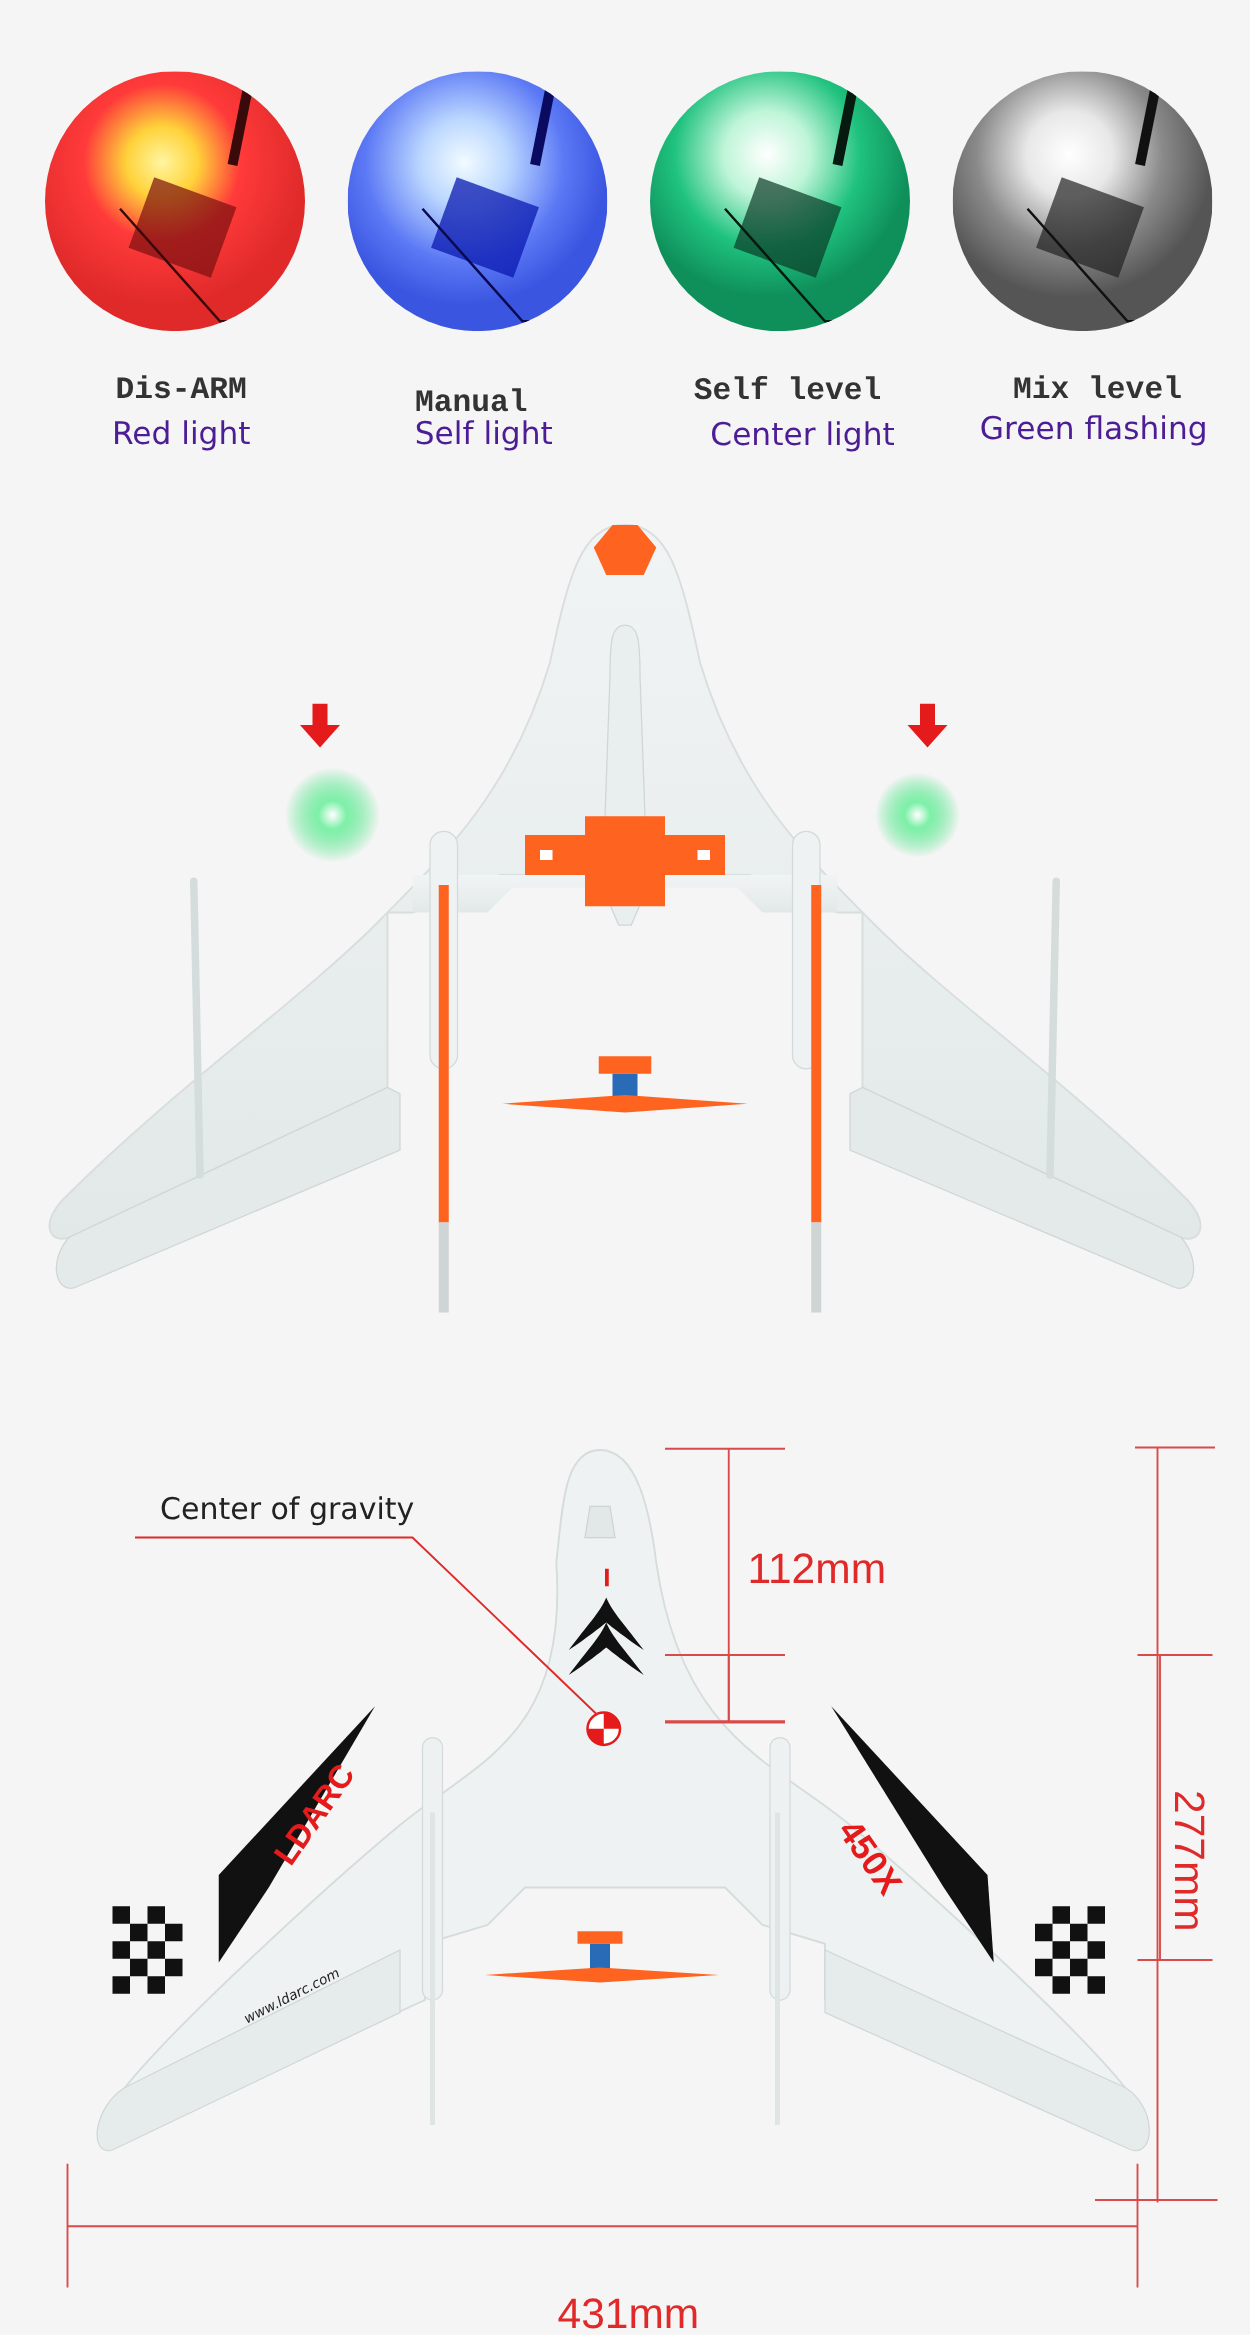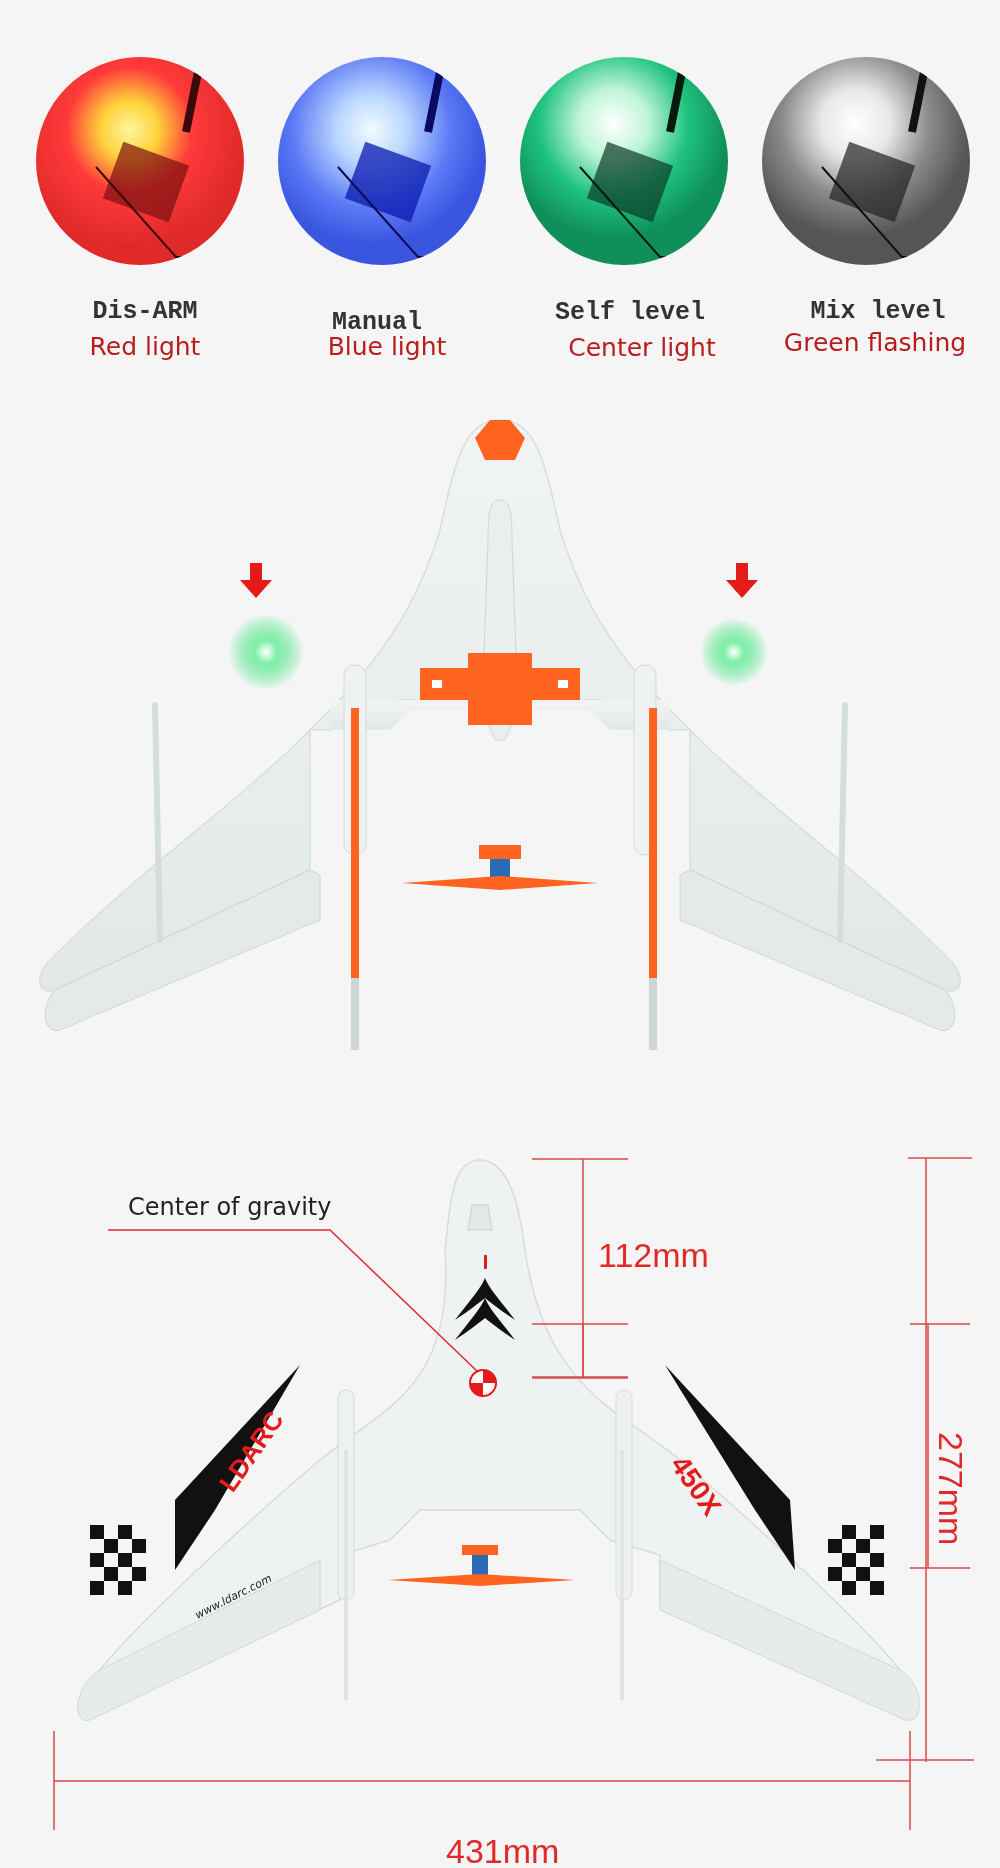--- a/index.html
+++ b/index.html
@@ -1,21 +1,21 @@
 <!DOCTYPE html>
 <html><head>
 <meta charset="utf-8">
 <style>
   html, body { margin:0; padding:0; }
   body { width:1000px; height:1868px; background:#f5f5f5; position:relative; overflow:hidden; font-family:"DejaVu Sans", sans-serif; }
   .abs { position:absolute; }
   .led { position:absolute; width:208px; height:208px; border-radius:50%; overflow:hidden; }
   .led svg { width:100%; height:100%; display:block; }
   .mode-title { position:absolute; width:240px; text-align:center; font-weight:bold; font-size:25px; color:#333;font-family:Liberation Mono, monospace; }
-  .mode-sub { position:absolute; width:240px; text-align:center; font-size:25px; color:#b91c1c; }
+  .mode-sub { position:absolute; width:240px; text-align:center; font-size:25px; color:#4c1d95; }
   .dim-text { position:absolute; color:#e02a2a; font-family:"Liberation Sans", sans-serif; font-size:34px; }
   .cg-label { position:absolute; font-family:"DejaVu Sans", sans-serif; font-size:24px; color:#222;margin-left:24px; }
 </style>
 </head>
 <body>
 
 <div>
   <div class="led" style="left:36px;top:57px;">
     <svg viewBox="0 0 208 208">
       <defs>
@@ -77,21 +77,21 @@
       <rect width="208" height="208" fill="url(#gW)"></rect>
       <rect x="75" y="95" width="70" height="60" transform="rotate(20 110 125)" fill="#222" opacity="0.7"></rect>
       <path d="M60 110 L140 200 L160 200" stroke="#111" stroke-width="2" fill="none"></path>
       <path d="M165 0 L150 75" stroke="#111" stroke-width="8"></path>
     </svg>
   </div>
 
   <div class="mode-title" style="left:25px;top:297px;">Dis-ARM</div>
   <div class="mode-sub" style="left:25px;top:332px;">Red light</div>
   <div class="mode-title" style="left:257px;top:297px;margin-top:11px;">Manual</div>
-  <div class="mode-sub" style="left:267px;top:332px;">Blue light</div>
+  <div class="mode-sub" style="left:267px;top:332px;">Self light</div>
   <div class="mode-title" style="left:510px;top:298px;">Self level</div>
   <div class="mode-sub" style="left:522px;top:333px;">Center light</div>
   <div class="mode-title" style="left:758px;top:297px;">Mix level</div>
   <div class="mode-sub" style="left:755px;top:328px;">Green flashing</div>
 </div>
 
 <svg class="abs" style="left:0;top:400px;" width="1000" height="650" viewBox="0 0 1000 650">
   <defs>
     <linearGradient id="wing" x1="0" y1="0" x2="0" y2="1">
         <stop offset="0" stop-color="#f1f4f4"></stop>

